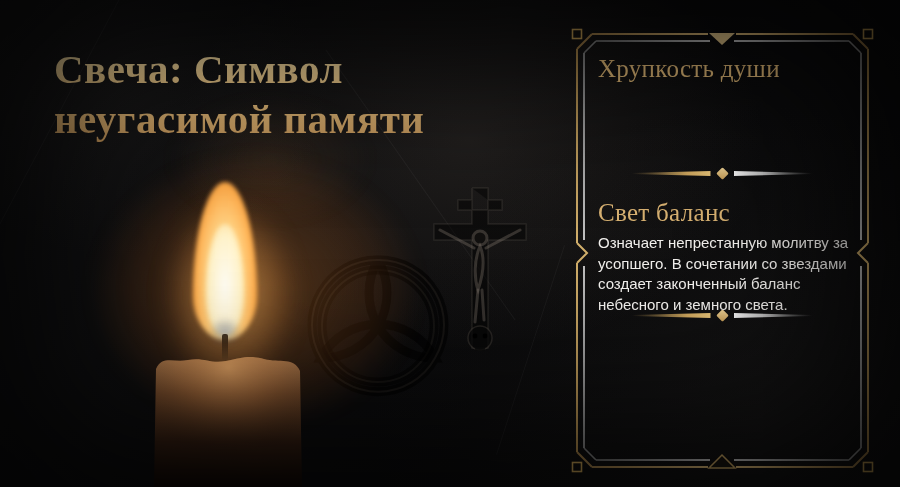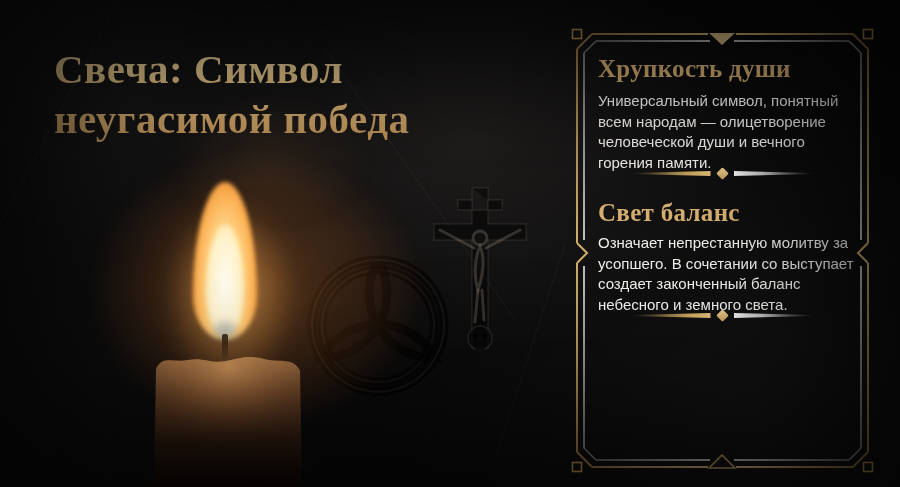--- a/index.html
+++ b/index.html
@@ -50,21 +50,21 @@
   
   .title{position:absolute;left:54px;top:44px;width:480px;
     font-family:"Liberation Serif",serif;font-weight:700;font-size:41px;line-height:50px;
     letter-spacing:0.5px;
     background:linear-gradient(180deg,#f4dfa8 0%,#e5c080 45%,#b68a52 100%);
     -webkit-background-clip:text;background-clip:text;color:transparent;}
 
   
   .frame-svg{position:absolute;left:0;top:0;pointer-events:none;}
   .sec-heading{position:absolute;left:598px;width:258px;
-    font-family:"Liberation Serif",serif;font-weight:700;font-size:25px;color:#d6b071;
+    font-family:"Liberation Serif",serif;font-weight:400;font-size:25px;color:#d6b071;
     letter-spacing:0.3px;}
   .sec-body{position:absolute;left:598px;width:256px;font-size:15px;line-height:20.5px;color:#f1efec;}
   .h1{top:55px;} .b1{top:91px;}
   .h2{top:199px;} .b2{top:233px;}
   .h3{top:334px;} .b3{top:370px;}
 
   .divider{position:absolute;left:632px;width:180px;height:9px;display:flex;align-items:center;}
   .d1{top:169px;} .d2{top:311px;}
   .div-line{height:5px;flex:1;}
   .div-gold{background:linear-gradient(90deg, rgba(201,163,92,0) 0%, #caa35c 70%, #e3c077 100%);
@@ -134,21 +134,21 @@
         <stop offset="0.5" stop-color="rgba(200,130,70,0.18)"></stop>
         <stop offset="1" stop-color="rgba(0,0,0,0)"></stop>
       </radialGradient>
     </defs>
     <path d="M8 24 C14 10 26 18 40 15 C56 12 62 19 78 16 C94 13 100 10 116 14 C132 18 146 12 152 26 L154 142 L6 142 Z" fill="url(#waxg)"></path>
     <path d="M8 24 C14 10 26 18 40 15 C56 12 62 19 78 16 C94 13 100 10 116 14 C132 18 146 12 152 26 L154 142 L6 142 Z" fill="url(#waxhl)"></path>
   </svg>
 
   <div class="title">
     <div>Свеча: Символ</div>
-    <div>неугасимой победа</div>
+    <div>неугасимой памяти</div>
   </div>
 
   <svg class="frame-svg" width="900" height="487" viewBox="0 0 900 487">
     <defs>
       <linearGradient id="goldg" gradientUnits="userSpaceOnUse" x1="577" y1="0" x2="868" y2="0">
         <stop offset="0" stop-color="#8f6f3e"></stop>
         <stop offset="0.5" stop-color="#d9b878"></stop>
         <stop offset="1" stop-color="#8f6f3e"></stop>
       </linearGradient>
       <linearGradient id="silverg" gradientUnits="userSpaceOnUse" x1="584" y1="0" x2="861" y2="0">
@@ -191,30 +191,29 @@
     </g>
     <g stroke="url(#silvgv)" stroke-width="1.6" fill="none">
       <path d="M584 53 V240 M584 266 V448 M861 53 V240 M861 266 V448"></path>
     </g>
 
     <polygon points="709,33 735,33 722,45" fill="#d9bd83"></polygon>
     <polygon points="709,468 735,468 722,455" fill="#17140f" stroke="#bb9a5d" stroke-width="1.5"></polygon>
   </svg>
 
   <div class="sec-heading h1">Хрупкость души</div>
-  <div class="sec-body b1">Универсальный символ, понятный всем народам — олицетворение человеческой души и вечного горения памяти.</div>
 
   <div class="divider d1">
     <div class="div-line div-gold"></div>
     <div class="div-diamond"></div>
     <div class="div-line div-silver"></div>
   </div>
 
   <div class="sec-heading h2">Свет баланс</div>
-  <div class="sec-body b2">Означает непрестанную молитву за усопшего. В сочетании со выступает создает законченный баланс небесного и земного света.</div>
+  <div class="sec-body b2">Означает непрестанную молитву за усопшего. В сочетании со звездами создает законченный баланс небесного и земного света.</div>
 
   <div class="divider d2">
     <div class="div-line div-gold"></div>
     <div class="div-diamond"></div>
     <div class="div-line div-silver"></div>
   </div>
 
 
   <div class="vignette"></div>
 </div>

